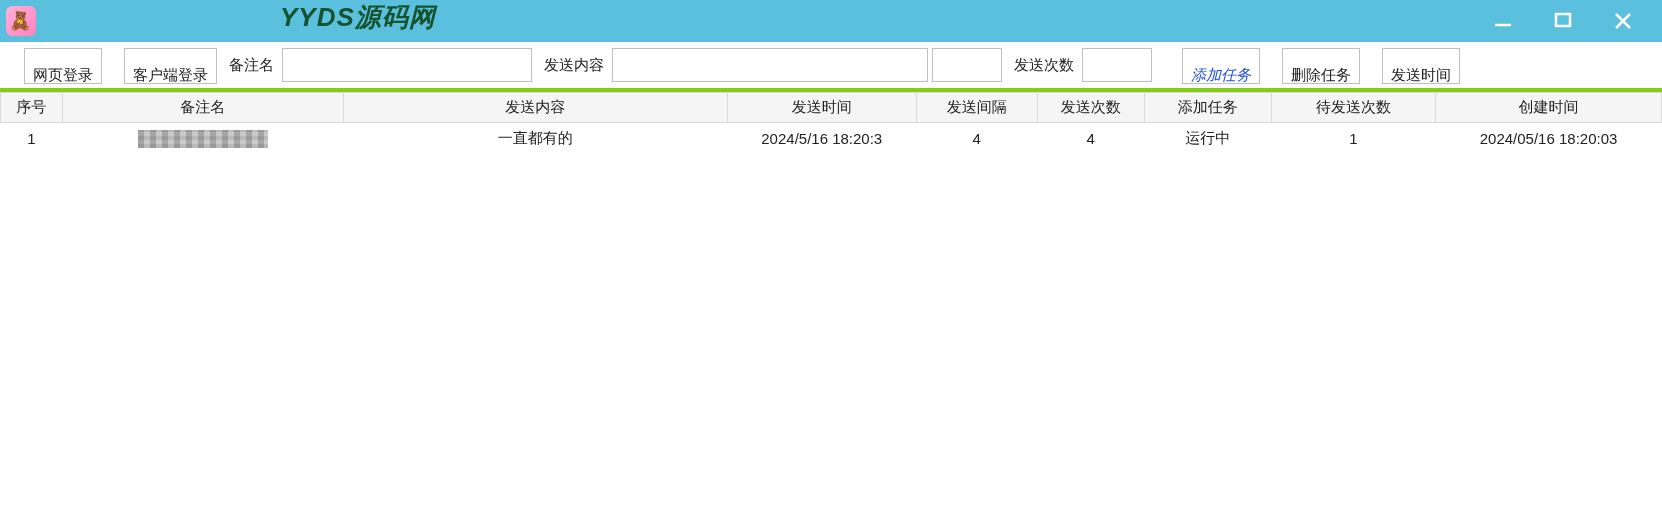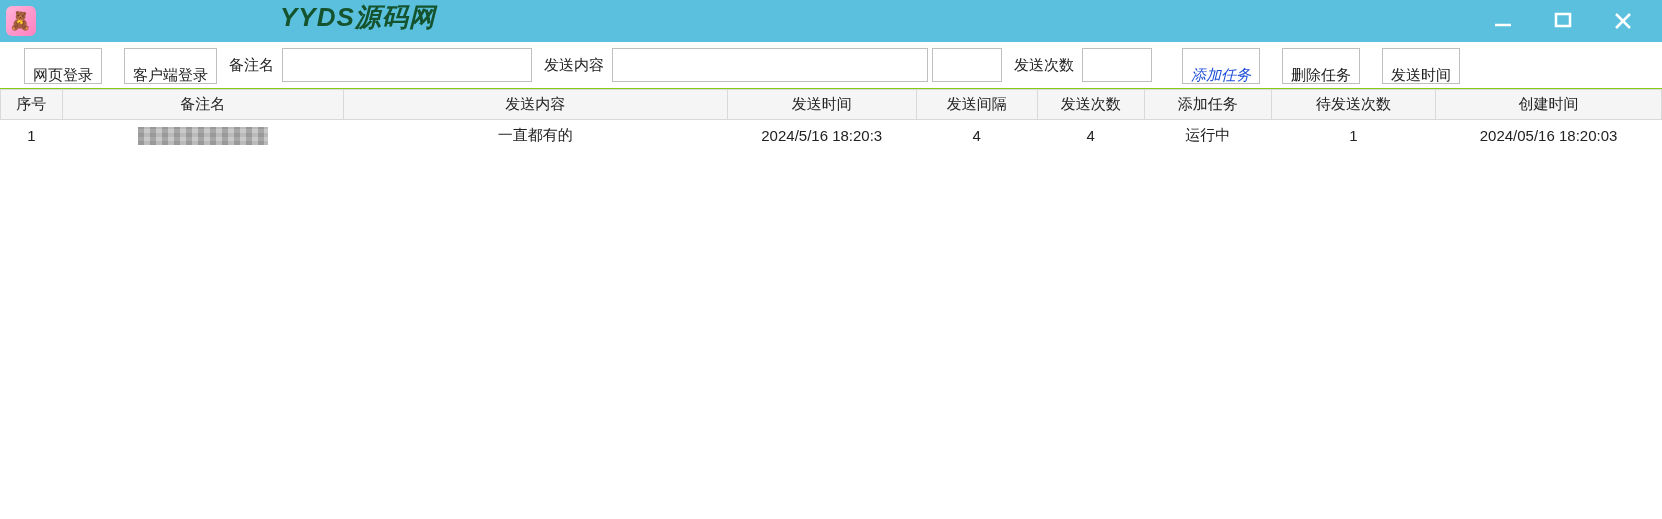--- a/index.html
+++ b/index.html
@@ -101,21 +101,21 @@
       padding: 0 4px;
       font-size: 15px;
       font-family: inherit;
     }
     .inp-note { width: 250px; }
     .inp-content { width: 316px; }
     .inp-interval { width: 70px; }
     .inp-count { width: 70px; }
     .spacer { flex: 0 0 4px; }
     .table-wrap {
-      border-top: 1px solid #84cc16;
+      border-top: 4px solid #84cc16;
     }
     table {
       width: 100%;
       border-collapse: collapse;
       table-layout: fixed;
     }
     thead th {
       background: #f5f5f5;
       font-weight: normal;
       font-size: 15px;

